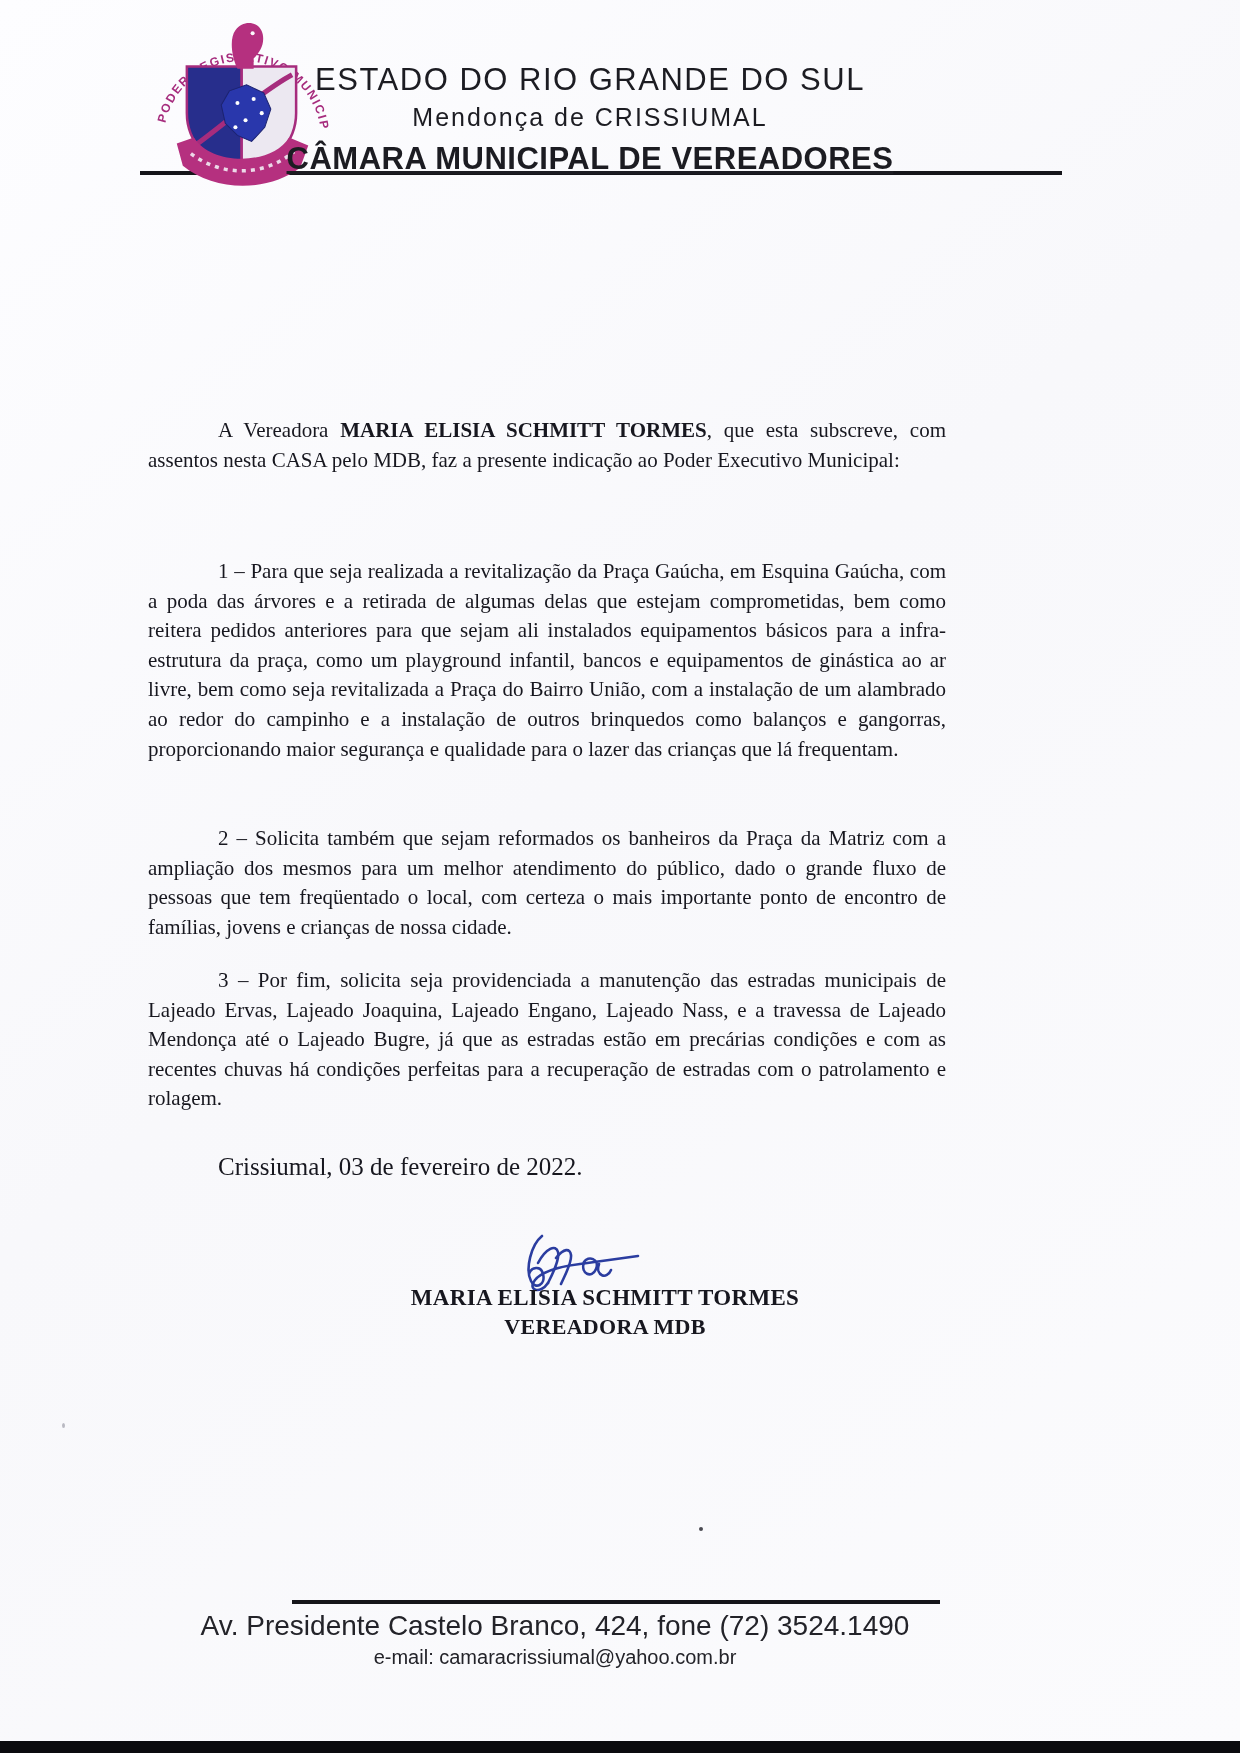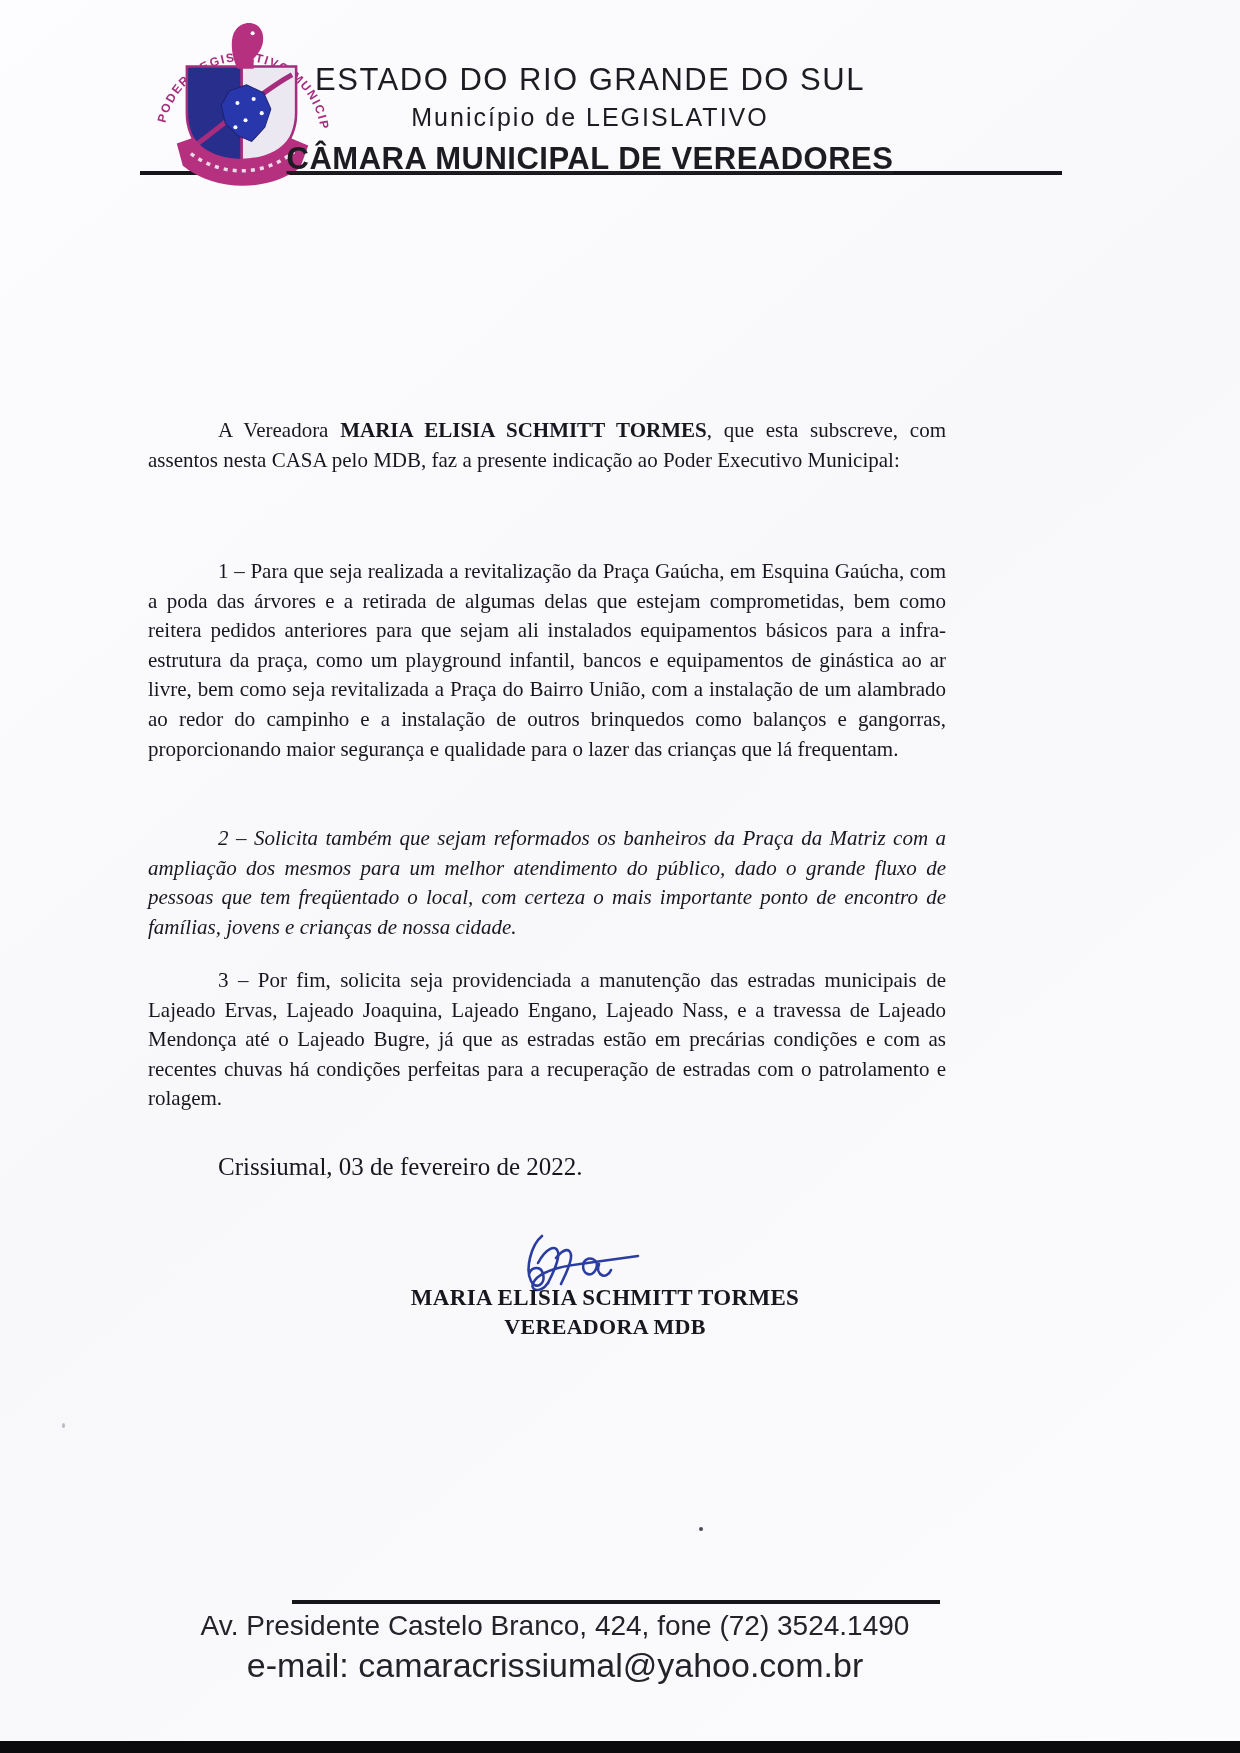--- a/index.html
+++ b/index.html
@@ -17,36 +17,36 @@
   .h-line1 { font-size:31px; letter-spacing:1.5px; }
   .h-line2 { font-size:25px; margin-top:5px; letter-spacing:2px; }
   .h-line3 { font-size:31px; font-weight:bold; margin-top:9px; letter-spacing:0.5px;text-decoration:underline; }
   
   .addressee { position:absolute; left:148px; top:208px; font-weight:bold; font-size:21px; line-height:30px; }
   
   .para { position:absolute; left:148px; width:798px; font-size:21px; line-height:29.6px;
           text-align:justify; text-indent:70px; }
   .intro { top:416px; }
   .item1 { top:557px; }
-  .item2 { top:824px;font-style:italic; }
+  .item2 { top:824px; }
   .item3 { top:966px; }
   .bold  { font-weight:bold; }
   .dateline { position:absolute; left:218px; top:1137px; font-size:25px;margin-top:16px; }
   
   .signature { position:absolute; left:498px; top:1228px; width:150px; height:64px; }
   .sig-name  { position:absolute; left:205px; top:1285px; width:800px; text-align:center;
                font-weight:bold; font-size:23px; letter-spacing:0.3px; }
   .sig-title { position:absolute; left:205px; top:1314px; width:800px; text-align:center;
                font-weight:bold; font-size:22px; letter-spacing:0.3px; }
   
   .footer-rule { position:absolute; left:292px; top:1600px; width:648px; height:4px; background:#15151a; }
   .footer-line { position:absolute; left:130px; width:850px; text-align:center;
                  font-family:"Liberation Sans", sans-serif; color:#232329; }
   .f1 { top:1610px; font-size:28px; }
-  .f2 { top:1646px; font-size:34px; }
+  .f2 { top:1646px; font-size:20px; }
   
   .speck { position:absolute; left:699px; top:1527px; width:4px; height:4px; background:#4a4a52; border-radius:50%; }
   .speck2 { position:absolute; left:62px; top:1423px; width:3px; height:5px; background:#b9b9c2; border-radius:50%; }
   .bottom-bar { position:absolute; left:0; top:1741px; width:1240px; height:12px; background:#0b0b0e; }
 </style>
 </head>
 <body>
 
 <div class="page">
 
@@ -80,21 +80,21 @@
     </g>
 
     <g>
       <path d="M28 128 L45 122 C62 150 122 150 139 122 L158 130 L150 152 C118 176 66 176 34 150 Z" fill="#b5307f"></path>
       <path d="M42 138 C72 161 114 161 144 136" stroke="#ecd9e8" stroke-width="3.5" fill="none" stroke-dasharray="4 5"></path>
     </g>
   </svg>
 
   <div class="header-lines">
     <div class="h-line1">ESTADO DO RIO GRANDE DO SUL</div>
-    <div class="h-line2">Município de LEGISLATIVO</div>
+    <div class="h-line2">Mendonça de CRISSIUMAL</div>
     <div class="h-line3">CÂMARA MUNICIPAL DE VEREADORES</div>
   </div>
 
 
   <p class="para intro"><span>A Vereadora </span><span class="bold">MARIA ELISIA SCHMITT TORMES</span><span>, que esta subscreve, com assentos nesta CASA pelo MDB, faz a presente indicação ao Poder Executivo Municipal:</span></p>
 
   <p class="para item1">1 – Para que seja realizada a revitalização da Praça Gaúcha, em Esquina Gaúcha, com a poda das árvores e a retirada de algumas delas que estejam comprometidas, bem como reitera pedidos anteriores para que sejam ali instalados equipamentos básicos para a infra-estrutura da praça, como um playground infantil, bancos e equipamentos de ginástica ao ar livre, bem como seja revitalizada a Praça do Bairro União, com a instalação de um alambrado ao redor do campinho e a instalação de outros brinquedos como balanços e gangorras, proporcionando maior segurança e qualidade para o lazer das crianças que lá frequentam.</p>
   <p class="para item2">2 – Solicita também que sejam reformados os banheiros da Praça da Matriz com a ampliação dos mesmos para um melhor atendimento do público, dado o grande fluxo de pessoas que tem freqüentado o local, com certeza o mais importante ponto de encontro de famílias, jovens e crianças de nossa cidade.</p>
   <p class="para item3">3 – Por fim, solicita seja providenciada a manutenção das estradas municipais de Lajeado Ervas, Lajeado Joaquina, Lajeado Engano, Lajeado Nass, e a travessa de Lajeado Mendonça até o Lajeado Bugre, já que as estradas estão em precárias condições e com as recentes chuvas há condições perfeitas para a recuperação de estradas com o patrolamento e rolagem.</p>
 

